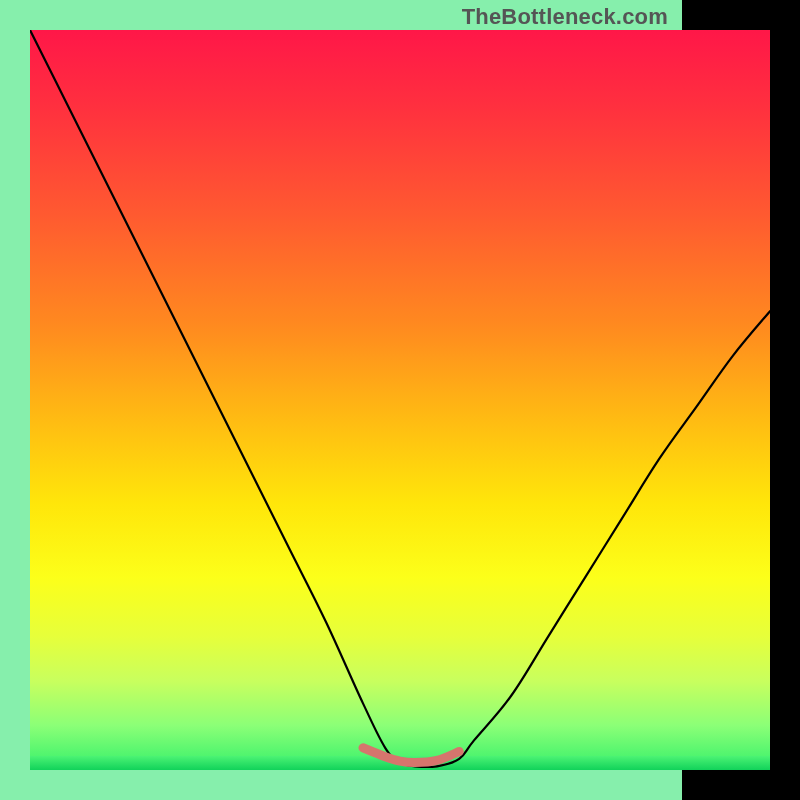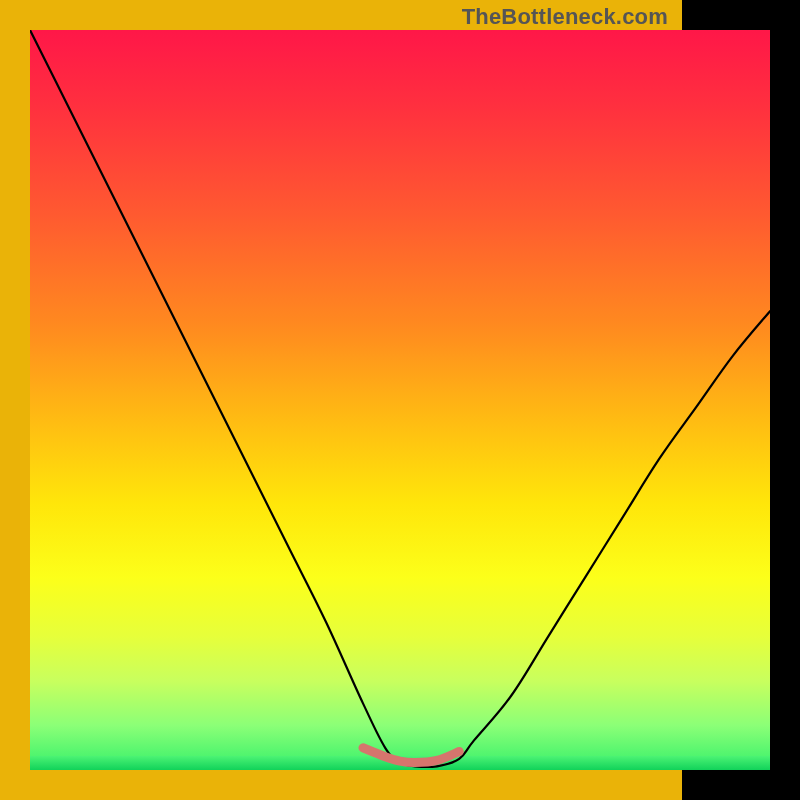--- a/index.html
+++ b/index.html
@@ -8,21 +8,21 @@
     width: 800px;
     height: 800px;
     background: #000;
     overflow: hidden;
     font-family: Arial, Helvetica, sans-serif;
   }
   .frame {
     position: relative;
     width: 682px;
     height: 800px;
-    background: #eab308;
+    background: #86efac;
   }
   .watermark {
     position: absolute;
     top: 4px;
     right: 14px;
     color: #555;
     font-size: 22px;
     font-weight: 600;
     letter-spacing: 0.2px;
     z-index: 5;

